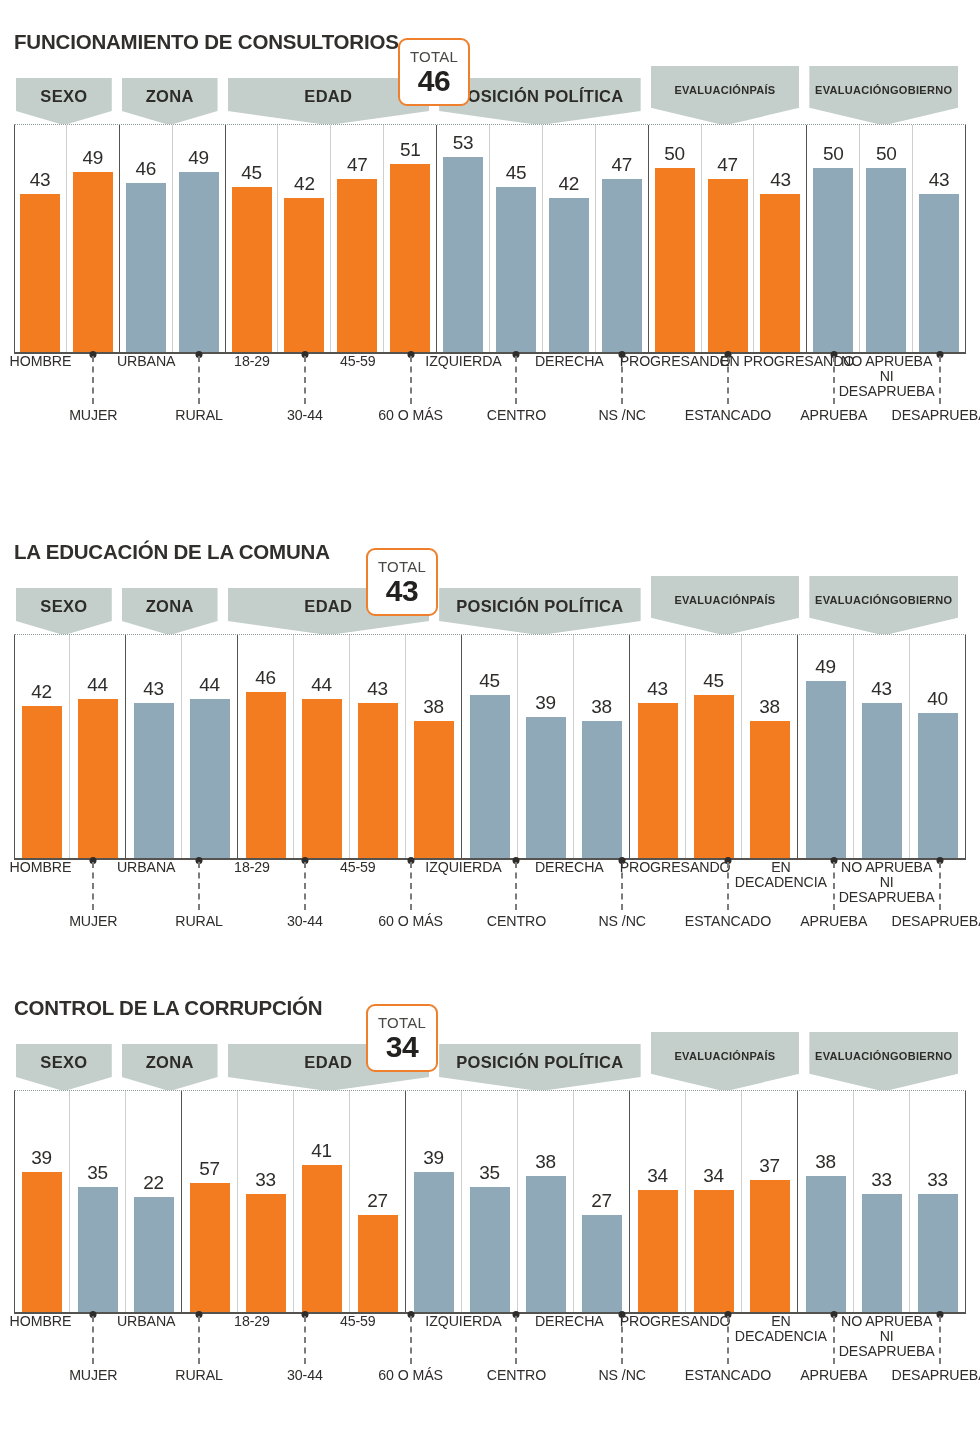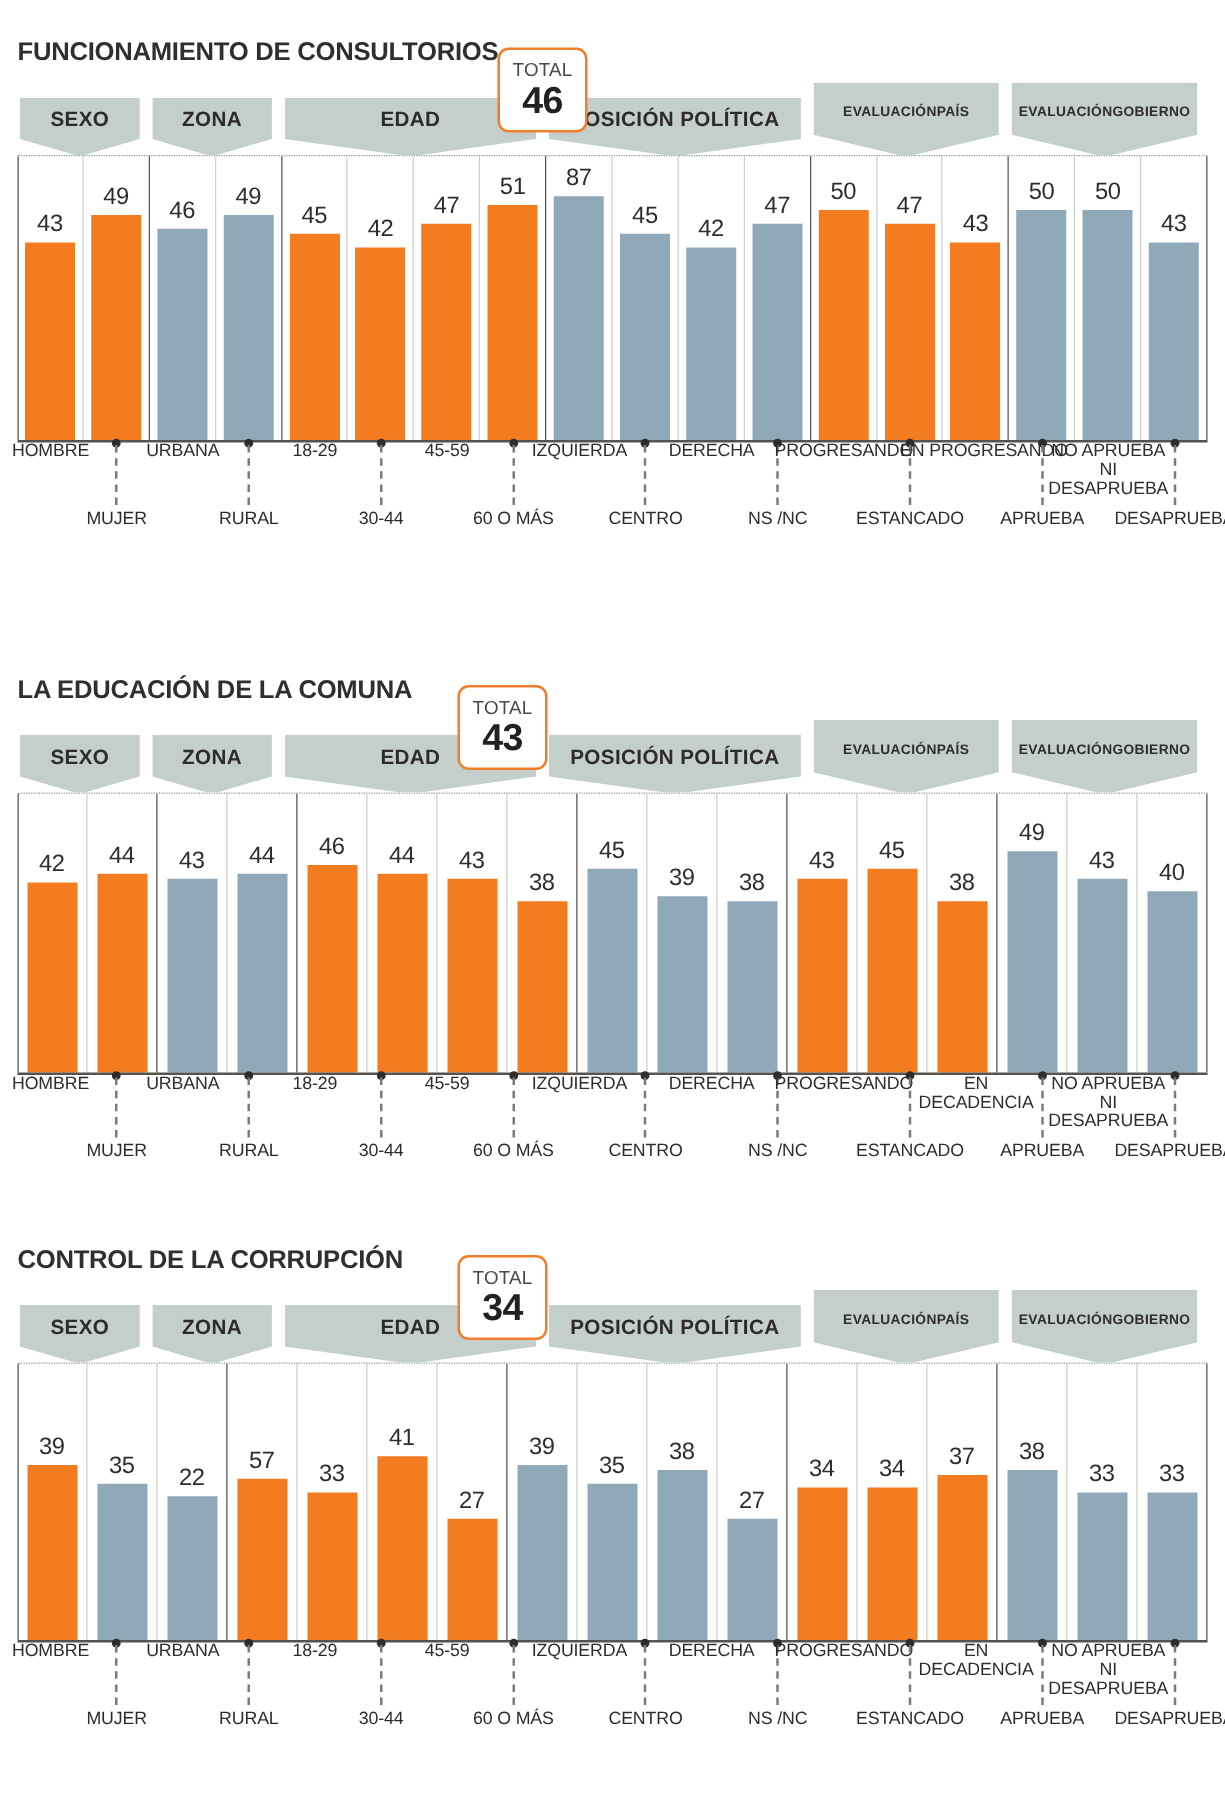--- a/index.html
+++ b/index.html
@@ -217,21 +217,21 @@
               <div class="valnum">47</div>
             </div>
           </div>
           <div class="cell group-end">
             <div class="bar orange" style="height: 187.548px;">
               <div class="valnum">51</div>
             </div>
           </div>
           <div class="cell">
             <div class="bar blue" style="height: 194.903px;">
-              <div class="valnum">87</div>
+              <div class="valnum">53</div>
             </div>
           </div>
           <div class="cell">
             <div class="bar blue" style="height: 165.484px;">
               <div class="valnum">45</div>
             </div>
           </div>
           <div class="cell">
             <div class="bar blue" style="height: 154.452px;">
               <div class="valnum">42</div>

